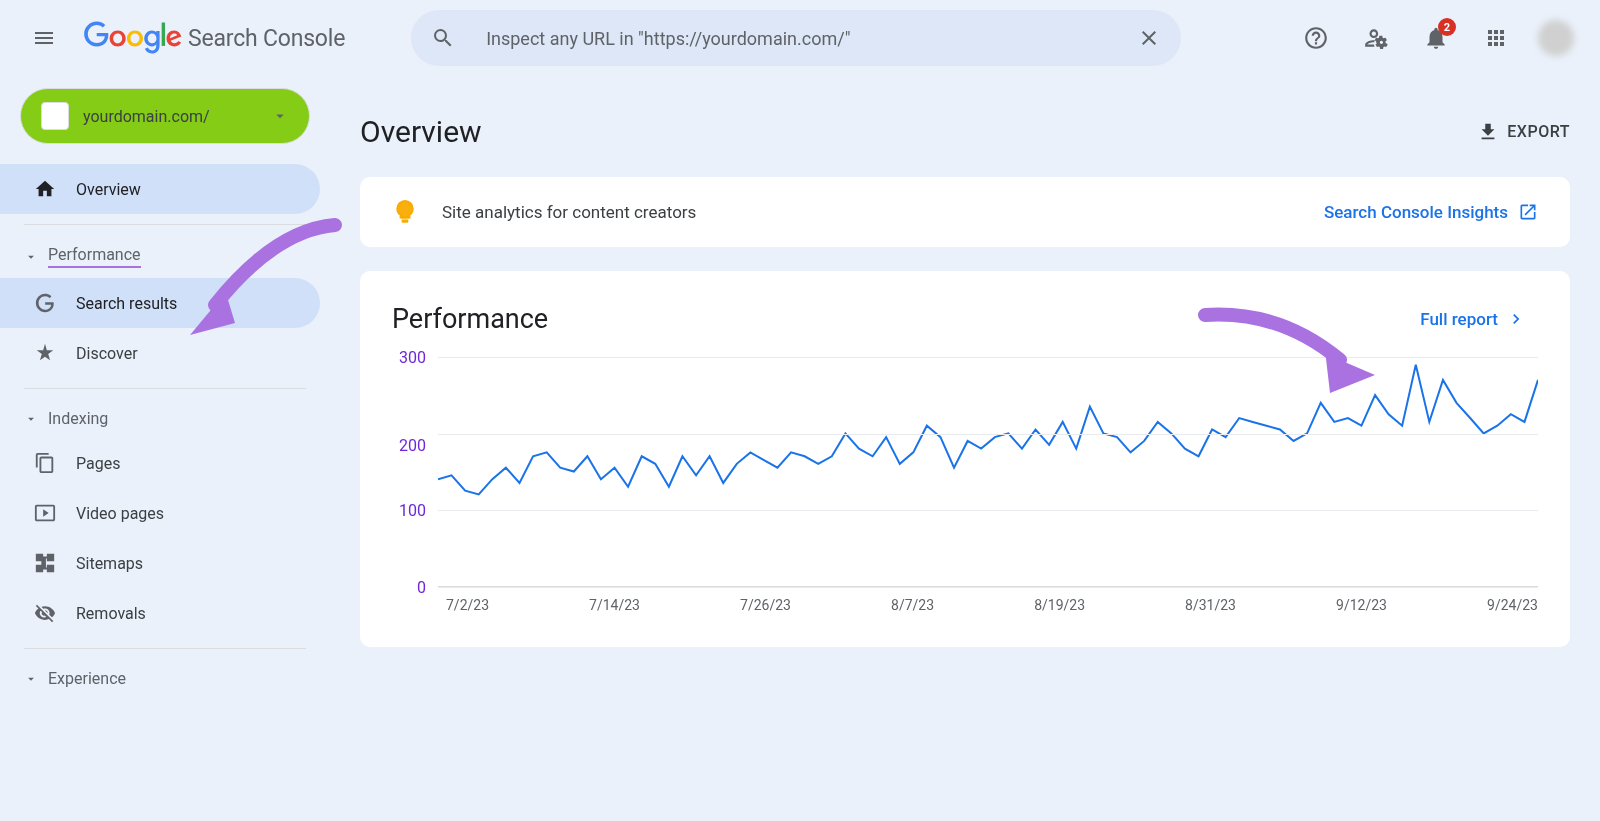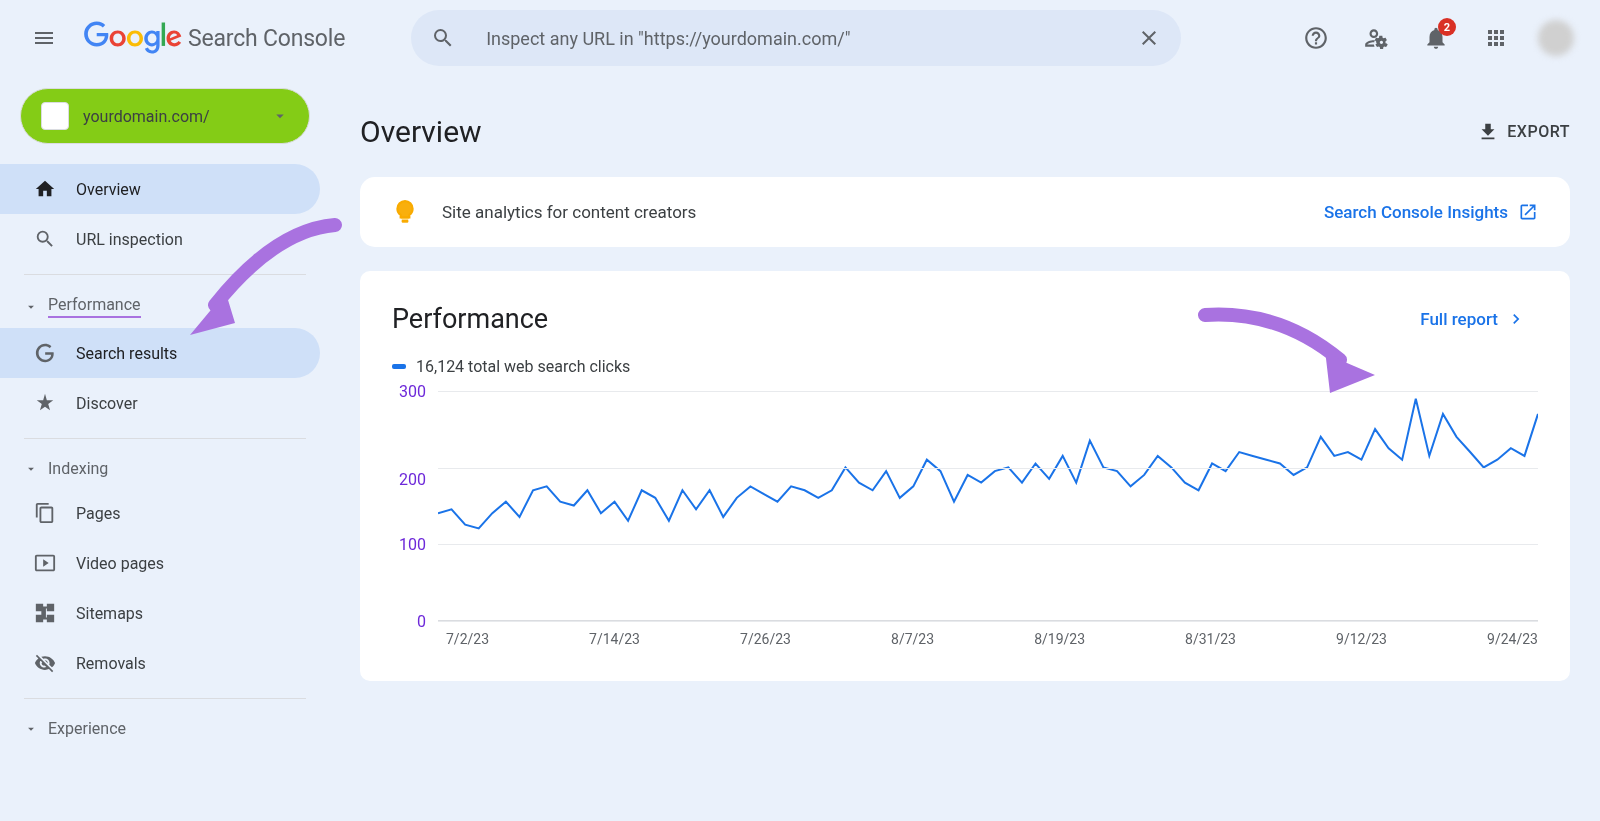--- a/index.html
+++ b/index.html
@@ -25,21 +25,21 @@
 .nav-item.active { background: #cfe0f8; color: #202124; }
 .nav-item svg, .nav-icon { width: 22px; height: 22px; color: #5f6368; flex-shrink: 0; }
 .nav-group { display: flex; align-items: center; gap: 10px; padding: 10px 24px 10px 24px; font-size: 16px; color: #5f6368; cursor: pointer; }
 .nav-group.underlined span { border-bottom: 2px solid #a972e0; padding-bottom: 2px; }
 .nav-divider { border: none; border-top: 1px solid #dadce0; margin: 10px 24px; }
 .main { flex: 1; padding: 20px 0 0 0; overflow-y: auto; }
 .main-header { display: flex; align-items: center; justify-content: space-between; padding: 18px 30px 28px 30px; }
 .page-title { font-size: 30px; font-weight: 400; color: #202124; }
 .export-link { display: flex; align-items: center; gap: 8px; font-size: 16px; font-weight: 500; color: #3c4043; cursor: pointer; letter-spacing: 0.5px; }
 .card { background: #fff; border-radius: 10px; margin: 0 30px 24px 30px; }
-.insights-card { display: flex; align-items: center; padding: 22px 32px; gap: 24px; border-radius: 15px; }
+.insights-card { display: flex; align-items: center; padding: 22px 32px; gap: 24px; }
 .insights-text { font-size: 17px; color: #3c4043; flex: 1; }
 .insights-link { display: flex; align-items: center; gap: 10px; font-size: 17px; font-weight: 500; color: #1a73e8; cursor: pointer; }
 .perf-card { padding: 30px 32px 20px 32px; }
 .perf-header { display: flex; align-items: center; justify-content: space-between; margin-bottom: 20px; }
 .perf-title { font-size: 27px; font-weight: 400; color: #202124; }
 .full-report-link { display: flex; align-items: center; gap: 8px; font-size: 17px; font-weight: 500; color: #1a73e8; cursor: pointer; padding: 8px 12px; }
 .legend { display: flex; align-items: center; gap: 10px; font-size: 16px; color: #3c4043; margin-bottom: 15px; }
 .legend-swatch { width: 14px; height: 5px; background: #1a73e8; border-radius: 2px; }
 .chart-area { position: relative; height: 270px; }
 .y-axis { position: absolute; left: 0; top: 0; bottom: 40px; width: 40px; }
@@ -116,26 +116,20 @@
           <path fill="#5f6368" d="M7 10l5 5 5-5z"></path>
         </svg>
     </div>
     <ul class="nav-list">
       <li class="nav-item active">
         <svg viewBox="0 0 24 24">
             <path fill="#202124" d="M10 20v-6h4v6h5v-8h3L12 3 2 12h3v8z"></path>
           </svg>
         <span>Overview</span>
       </li>
-      <li class="nav-item">
-        <svg viewBox="0 0 24 24">
-            <path fill="#5f6368" d="M15.5 14h-.79l-.28-.27A6.471 6.471 0 0016 9.5 6.5 6.5 0 109.5 16c1.61 0 3.09-.59 4.23-1.57l.27.28v.79l5 4.99L20.49 19l-4.99-5zm-6 0C7.01 14 5 11.99 5 9.5S7.01 5 9.5 5 14 7.01 14 9.5 11.99 14 9.5 14z"></path>
-          </svg>
-        <span>URL inspection</span>
-      </li>
     </ul>
     <hr class="nav-divider">
     <div class="nav-group underlined">
       <svg width="14" height="14" viewBox="0 0 24 24">
           <path fill="#5f6368" d="M7 10l5 5 5-5z"></path>
         </svg>
       <span>Performance</span>
     </div>
     <ul class="nav-list">
       <li class="nav-item active">
@@ -220,24 +214,20 @@
 
     <div class="card perf-card" style="position:relative;">
       <div class="perf-header">
         <h2 class="perf-title">Performance</h2>
         <div class="full-report-link">
           <span>Full report</span>
           <svg width="20" height="20" viewBox="0 0 24 24">
               <path fill="#1a73e8" d="M10 6L8.59 7.41 13.17 12l-4.58 4.59L10 18l6-6z"></path>
             </svg>
         </div>
-      </div>
-      <div class="legend">
-        <div class="legend-swatch"></div>
-        <span>16,124 total web search clicks</span>
       </div>
       <div class="chart-area">
         <div class="y-axis" id="y-axis">
             <div class="y-label" style="top: 230px;">0</div>
             <div class="y-label" style="top: 153.333px; margin-left: 24px;">100</div>
             <div class="y-label" style="top: 88px;">200</div>
             <div class="y-label" style="top: 0px;">300</div>
           </div>
         <div class="plot-area" id="plot-area"><div class="gridline" style="top: 0px;"></div><div class="gridline" style="top: 76.6667px;"></div><div class="gridline" style="top: 153.333px;"></div><div class="gridline" style="top: 230px;"></div>
           <svg class="chart-line" id="chart-svg" preserveAspectRatio="none" viewBox="0 0 1000 230">

